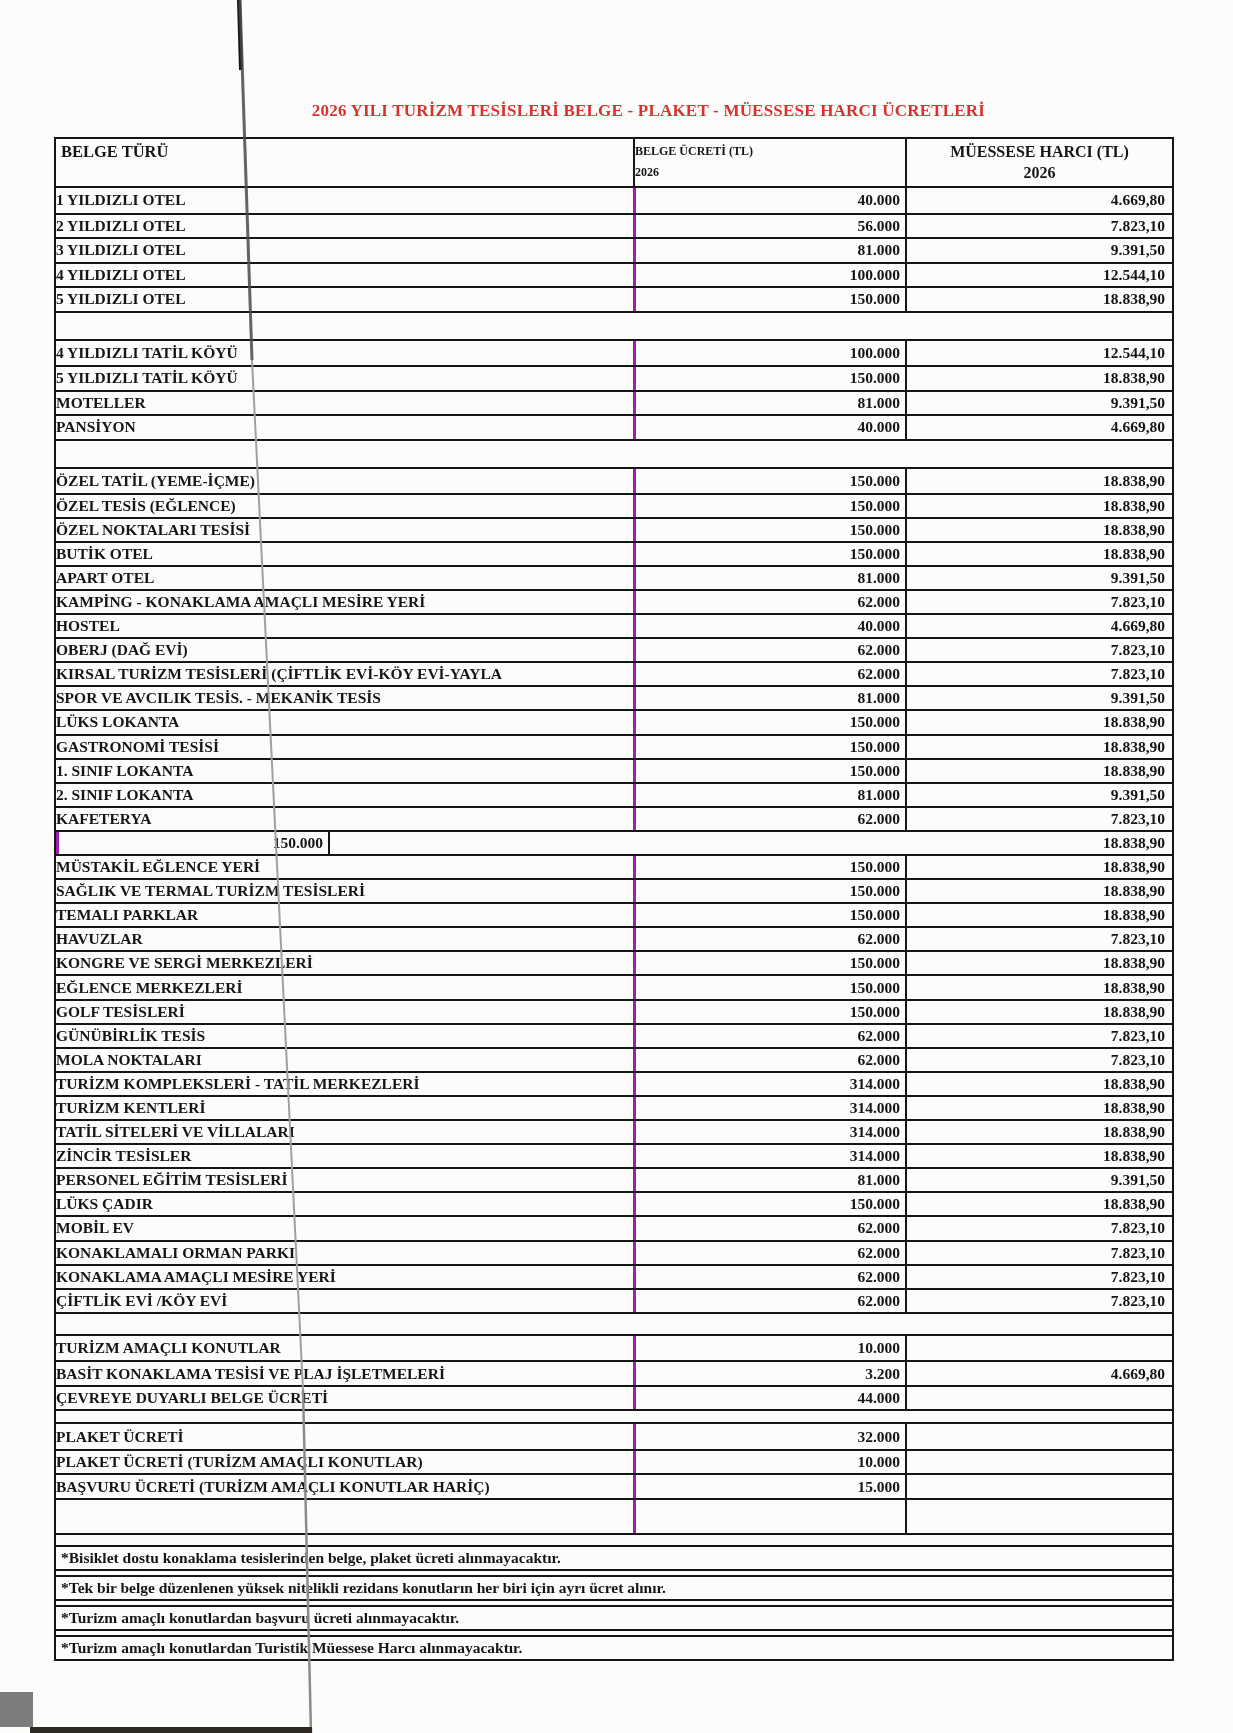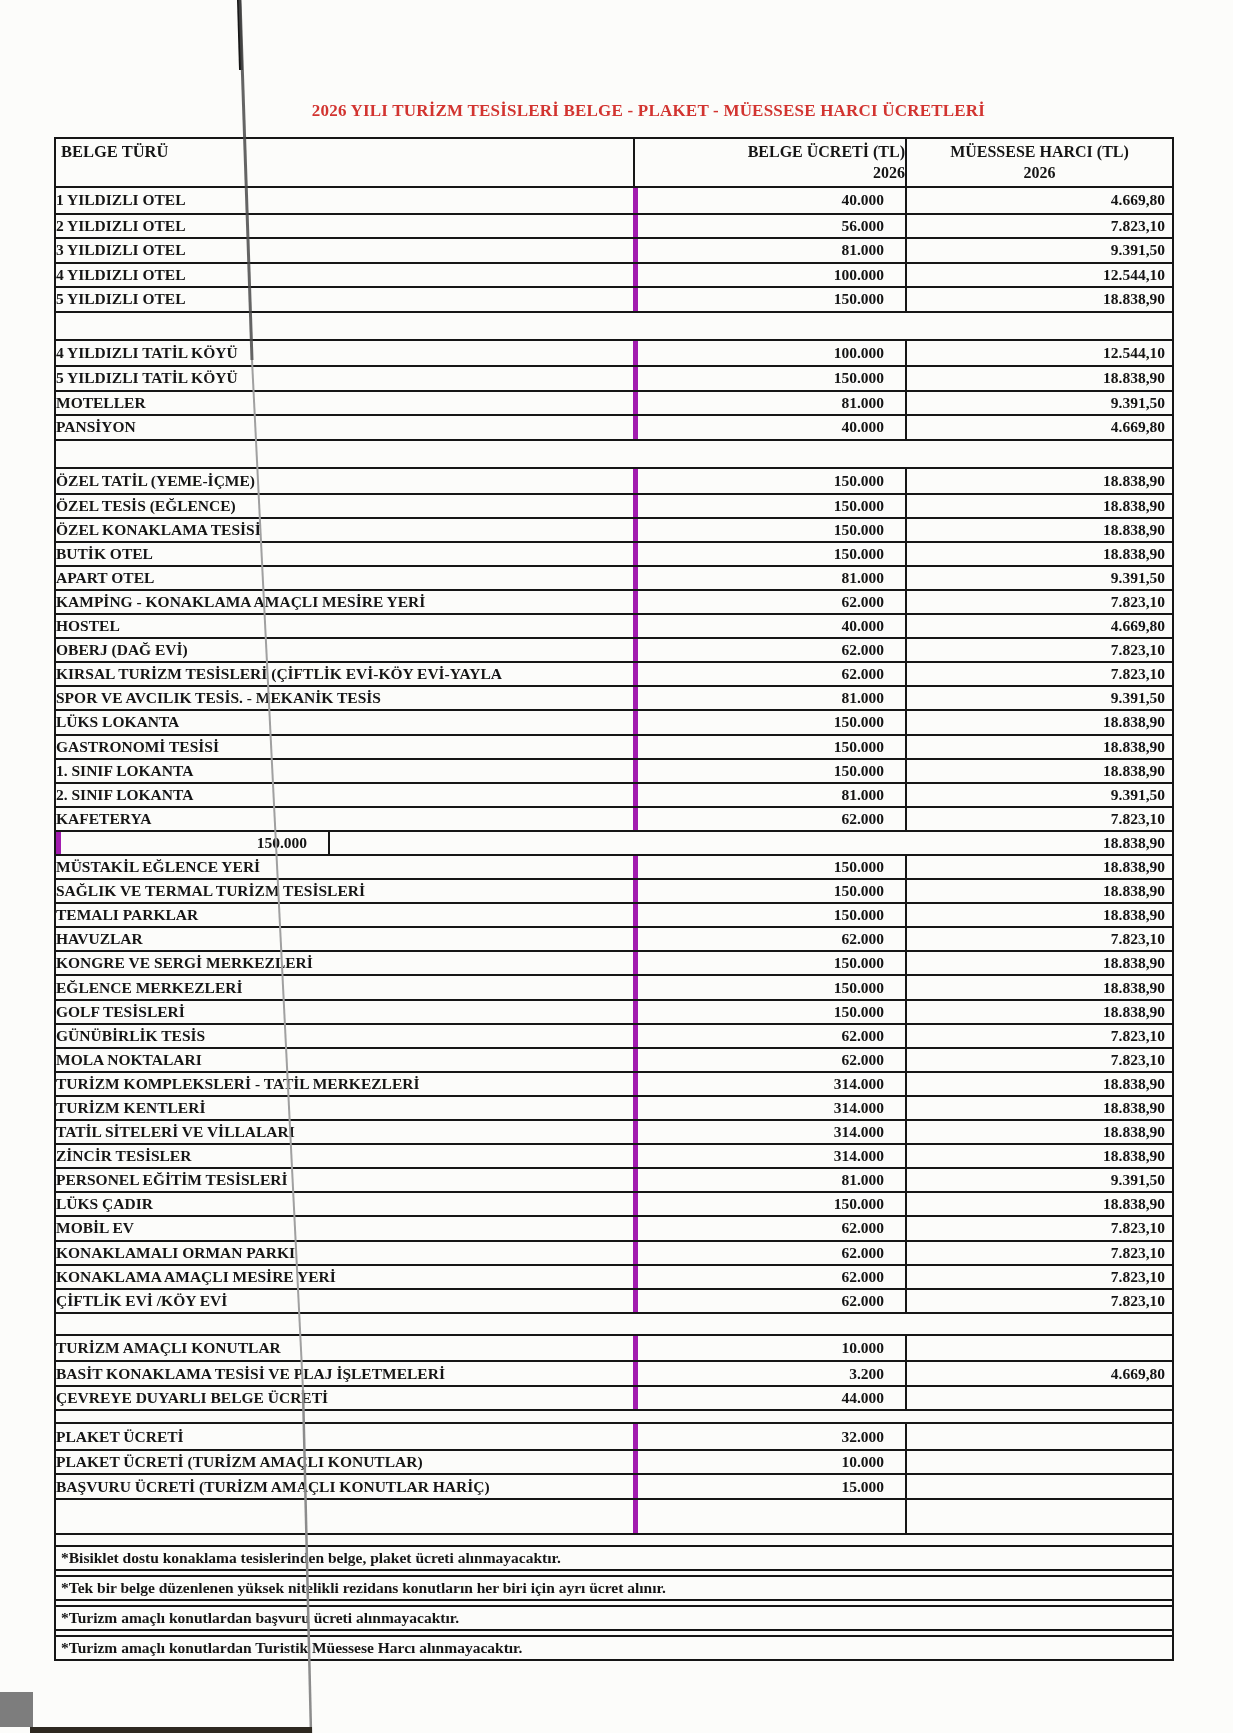--- a/index.html
+++ b/index.html
@@ -14,32 +14,32 @@
     text-align:center; font-size:17px; letter-spacing:.2px;
   }
   .frame {
     position:absolute; left:54px; top:137px; width:1120px;
     border:2px solid #161616; border-bottom:none; box-sizing:border-box;
     background:transparent;
   }
   .hdr { display:flex; height:49px; border-bottom:2px solid #161616; box-sizing:border-box; }
   .cell { box-sizing:border-box; }
   .hc1 { width:577px; padding:3px 0 0 5px; font-size:16.5px; }
-  .hc2 { width:272px; border-left:2px solid #161616; text-align:right; font-size:16px; padding-top:2px; line-height:21px; }
+  .hc2 { width:272px; border-left:2px solid #161616; text-align:left; font-size:12px; padding-top:2px; line-height:21px; }
   .hc3 { flex:1; border-left:2px solid #161616; text-align:center; font-size:16px; padding-top:2px; line-height:21px; }
   .section { border-top:2px solid #161616; border-bottom:2px solid #161616; box-sizing:border-box; }
   #sections .section:nth-of-type(1) { border-top:none; }
   #sections .section + .section { margin-top:26px; }
   #sections .section:nth-of-type(4) { margin-top:20px; }
   #sections .section:nth-of-type(5) { margin-top:11px; }
   .row { display:flex; height:24.5px; box-sizing:border-box; align-items:center; font-size:15.5px; }
   #sections .section:nth-of-type(3) .row { height:24.1px; }
   .row + .row { border-top:2px solid #161616; }
   .row .c1 { width:577px; height:100%; display:flex; align-items:center; }
-  .row .c2 { width:272px; border-left:5px solid #a21caf; text-align:right; padding-right:21px; height:100%;
+  .row .c2 { width:272px; border-left:3px solid #a21caf; text-align:right; padding-right:5px; height:100%;
              display:flex; align-items:center; justify-content:flex-end; }
   .row .c3 { flex:1; border-left:2px solid #161616; text-align:right; padding-right:7px; height:100%;
              display:flex; align-items:center; justify-content:flex-end; }
   .row.empty-row { height:35px; }
   #footnotes { margin-top:10px; }
   .footnote {
     height:26px; display:flex; align-items:center; padding-left:5px;
     border-top:2px solid #161616; border-bottom:2px solid #161616;
     box-sizing:border-box; font-size:15.5px;
   }
@@ -123,21 +123,21 @@
             <div class="cell c1">ÖZEL TATİL (YEME-İÇME)</div>
             <div class="cell c2">150.000</div>
             <div class="cell c3">18.838,90</div>
           </div>
           <div class="row">
             <div class="cell c1">ÖZEL TESİS (EĞLENCE)</div>
             <div class="cell c2">150.000</div>
             <div class="cell c3">18.838,90</div>
           </div>
           <div class="row">
-            <div class="cell c1">ÖZEL KONAKLAMA TESİSİ</div>
+            <div class="cell c1">ÖZEL NOKTALARI TESİSİ</div>
             <div class="cell c2">150.000</div>
             <div class="cell c3">18.838,90</div>
           </div>
           <div class="row">
             <div class="cell c1">BUTİK OTEL</div>
             <div class="cell c2">150.000</div>
             <div class="cell c3">18.838,90</div>
           </div>
           <div class="row">
             <div class="cell c1">APART OTEL</div>

